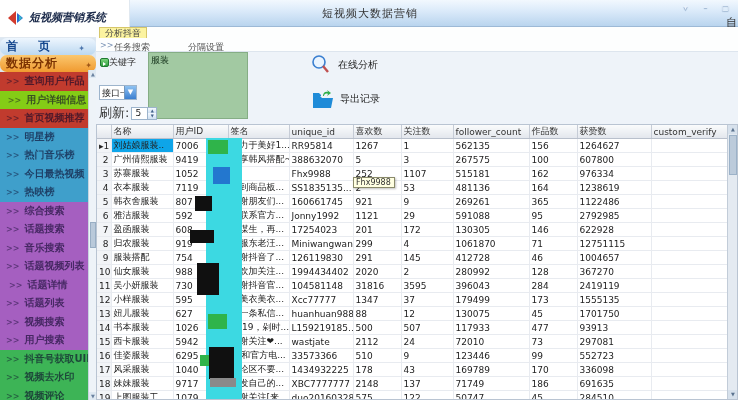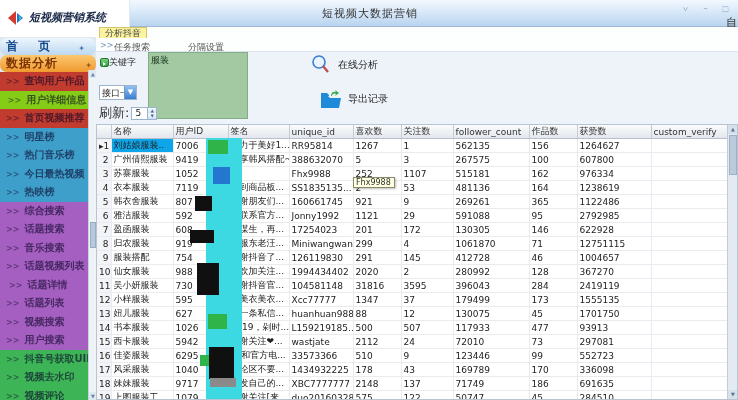--- a/index.html
+++ b/index.html
@@ -77,21 +77,21 @@
   .spin-label { font-size:13px; color:#333; }
   .spinbox { position:relative; width:26px; height:13px; background:#fff; border:1px solid #9db4cc; }
   .spin-val { position:absolute; left:3px; top:0px; font-size:9px; color:#222; }
   .spin-btns { position:absolute; right:0; top:0; width:9px; height:11px; display:flex;
     flex-direction:column; }
   .spin-btns span { flex:1; font-size:4px; line-height:5px; text-align:center; color:#44628a;
     background:linear-gradient(#f4f9ff,#cfe0f2); border-left:1px solid #9db4cc; cursor:pointer; }
   .action-btn { position:absolute; display:flex; align-items:center; gap:6px; cursor:pointer; }
   .action-btn .lbl { font-size:10px; color:#222; }
   .btn-online { left:214px; top:2px; }
-  .btn-export { left:224px; top:37px; }
+  .btn-export { left:216px; top:37px; }
   .result-label { position:absolute; left:2px; top:88px; font-size:9px; color:#444; }
 
   
   .table-wrap { position:absolute; left:0; top:97px; width:642px; height:276px; background:#fff;
     border:1px solid #b9c4d2; overflow:hidden; }
   table.grid { border-collapse:collapse; table-layout:fixed; width:632px; }
   table.grid th { height:12px; font-size:9px; font-weight:normal; color:#333; text-align:left;
     padding:0 2px; background:linear-gradient(#fafbfc,#e3e7ed);
     border-right:1px solid #c6ccd6; border-bottom:1px solid #b9c0cc; white-space:nowrap;
     overflow:hidden; }

